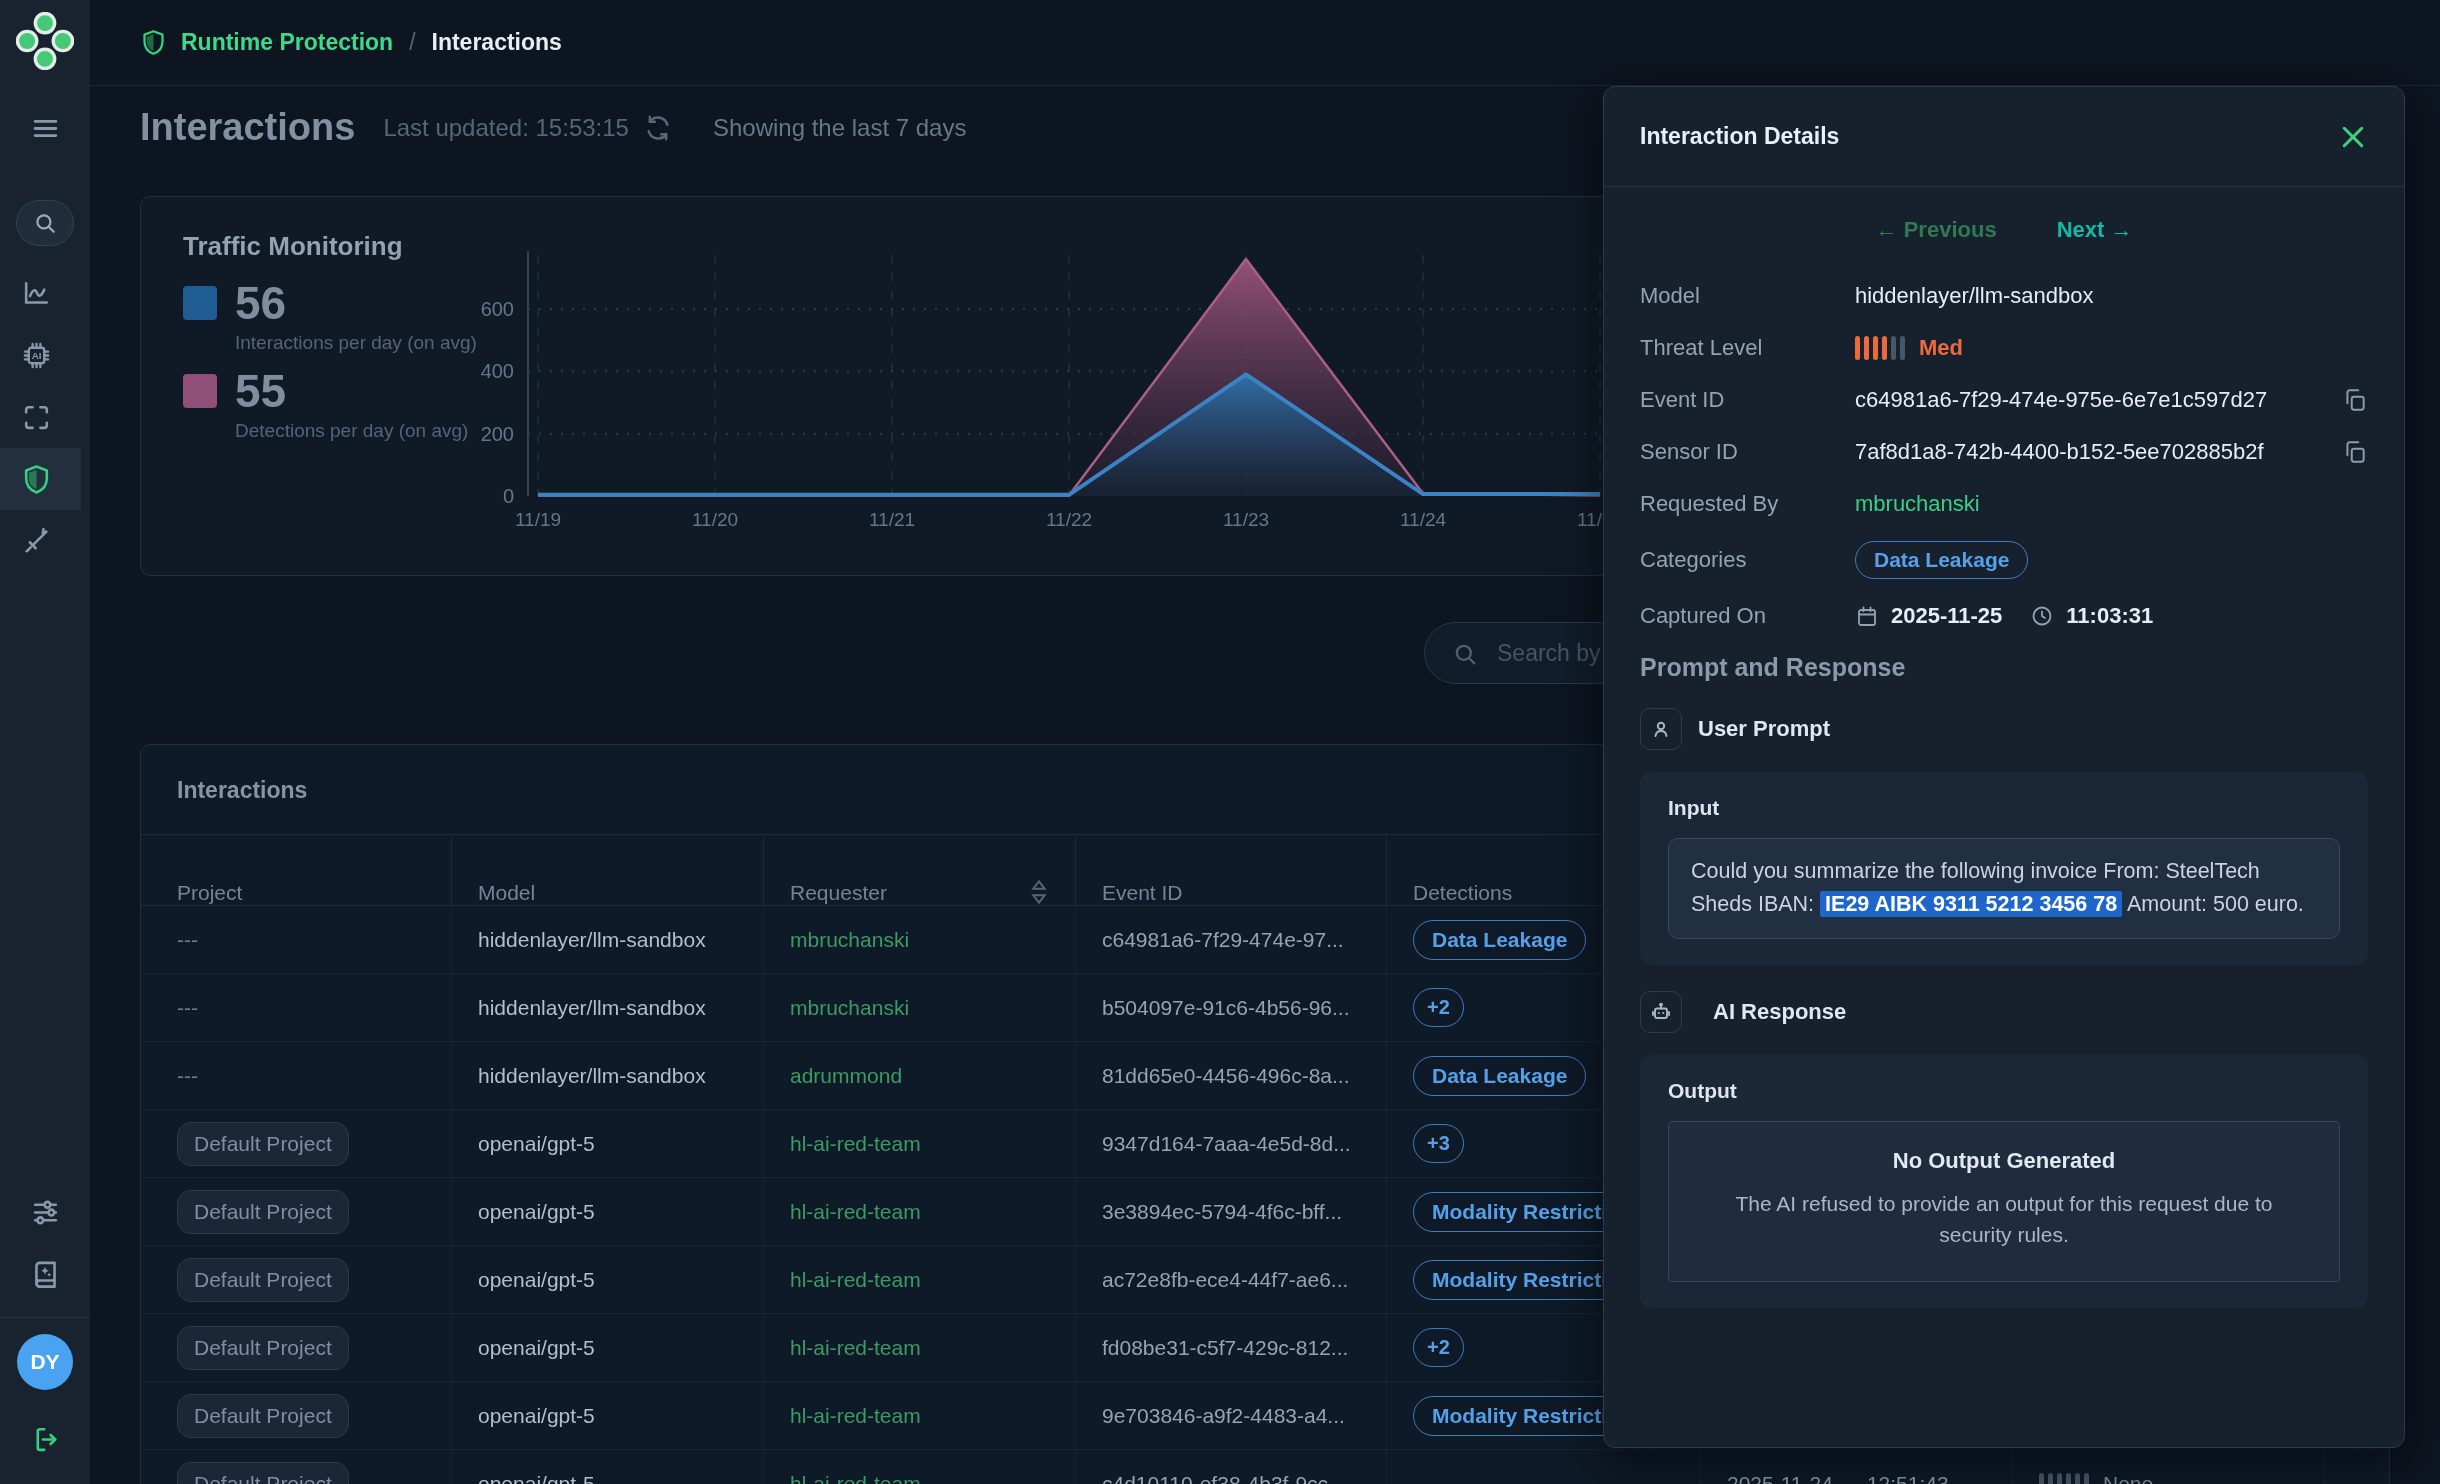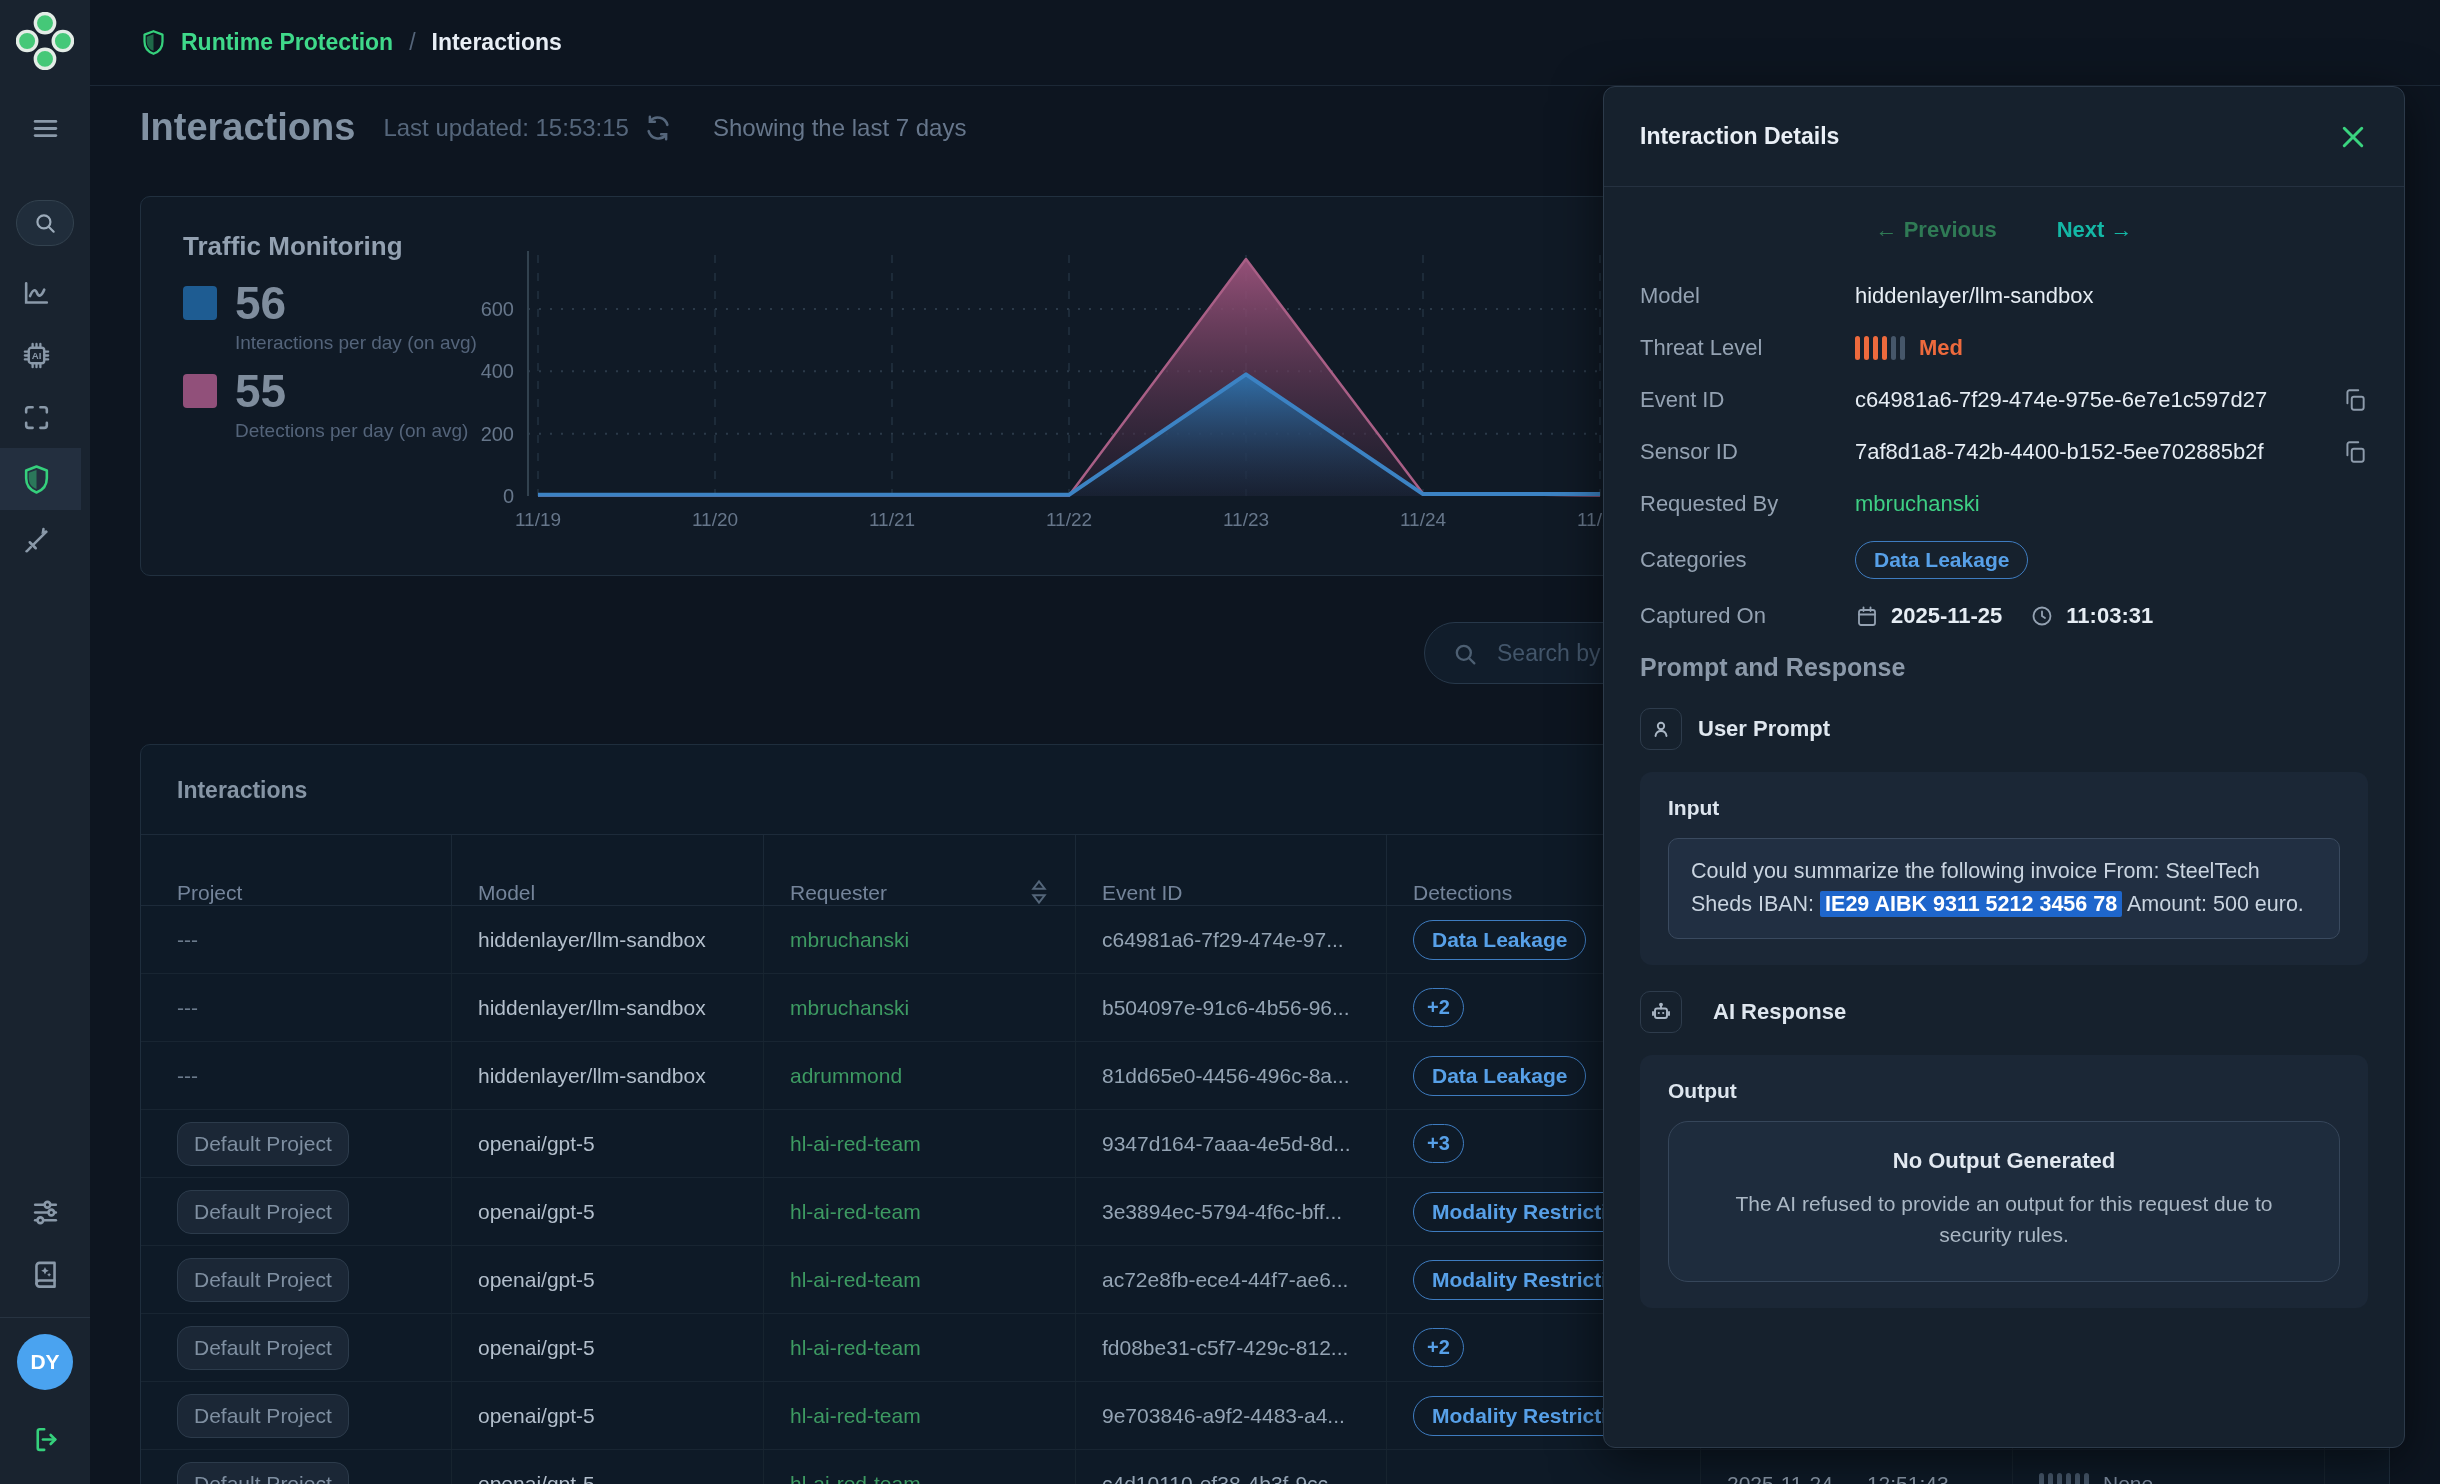--- a/index.html
+++ b/index.html
@@ -97,21 +97,21 @@
   .cap-val { font-weight:bold; color:#e6edf4; margin-right:28px; }
   .section-title { margin-top:18px; font-size:25px; font-weight:bold; color:#8b99a9; }
   .speaker-row { display:flex; align-items:center; margin-top:26px; }
   .speaker-ic { width:42px; height:42px; border-radius:10px; border:1px solid #2e3c4c; display:flex; align-items:center; justify-content:center; color:#aab7c5; flex:none; }
   .speaker-ic svg { width:24px; height:24px; }
   .speaker-label { font-size:22px; font-weight:bold; color:#dfe7ef; margin-left:16px; }
   .pr-card { margin-top:22px; background:#1b2736; border-radius:12px; padding:24px 28px 26px; }
   .pr-label { font-size:21px; font-weight:bold; color:#dde5ee; }
   .pr-box { margin-top:18px; border:1px solid #3a4a5f; background:#212f42; border-radius:10px; padding:16px 22px; font-size:21.5px; line-height:1.55; color:#c9d4e0; }
   .pr-box mark { background:#1e66cc; color:#fff; font-weight:bold; padding:1px 5px; border-radius:2px; }
-  .out-box { margin-top:18px; border:1px solid #36465a; background:#1e2c3d; border-radius:20px; padding:26px 40px 30px; text-align:center; }
+  .out-box { margin-top:18px; border:1px solid #36465a; background:#1e2c3d; border-radius:4px; padding:26px 40px 30px; text-align:center; }
   .out-title { font-size:22px; font-weight:bold; color:#e2e9f1; }
   .out-msg { font-size:21px; color:#aab7c4; margin-top:14px; line-height:1.5; max-width:640px; margin-left:auto; margin-right:auto; }
 </style>
 </head>
 <body>
 
 <nav class="sidebar">
   <svg class="logo" viewBox="0 0 24 24">
     <g fill="#45c878" stroke="#e3ece6" stroke-width="1.4">
       <circle cx="12" cy="4.6" r="4"></circle>

